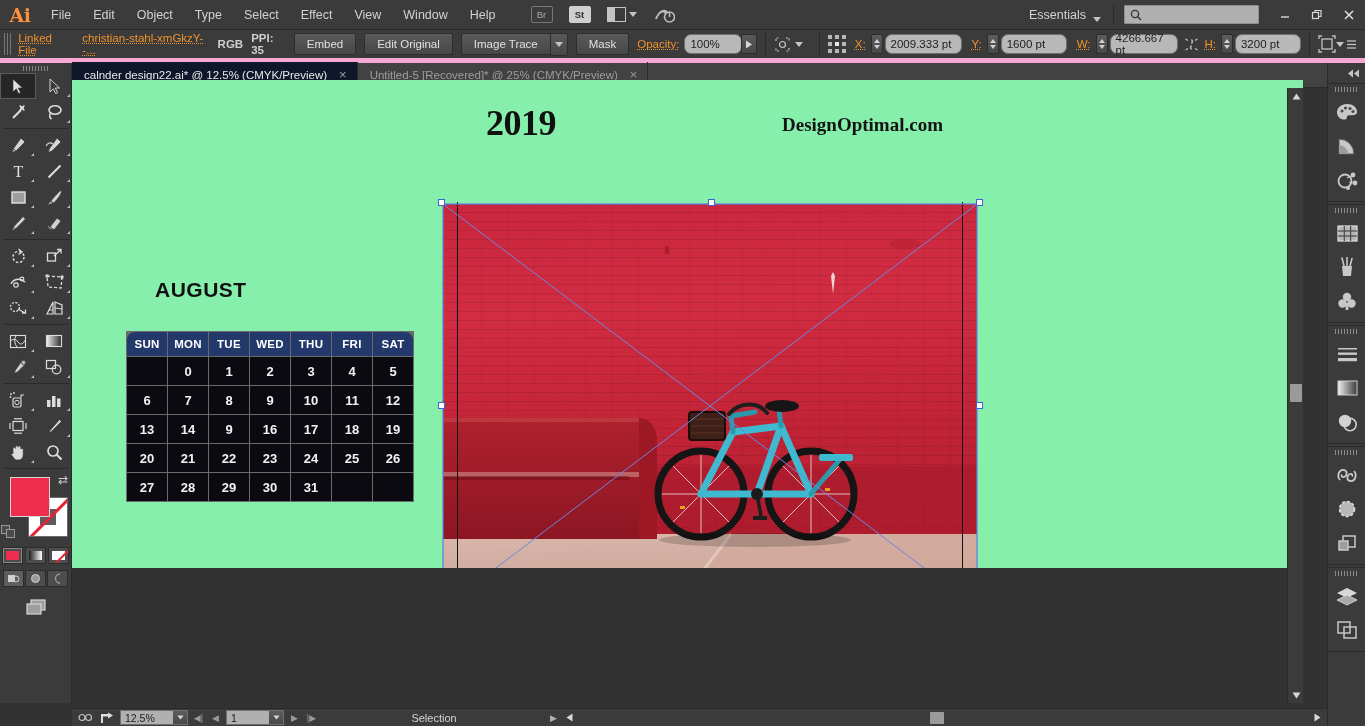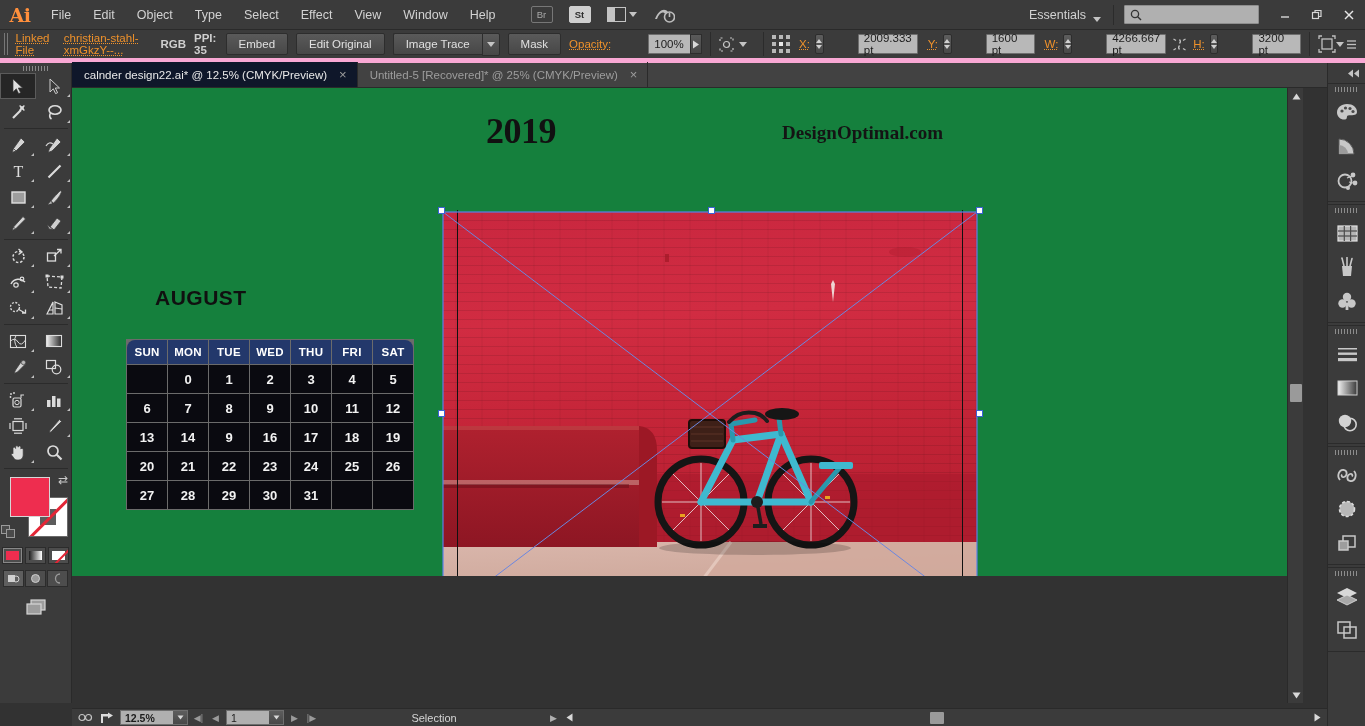--- a/index.html
+++ b/index.html
@@ -98,22 +98,21 @@
   .cb-split .cb-btn { margin-right: 0; border-right: 0; border-radius: 2px 0 0 2px; }
   .cb-split .arrow {
     background: linear-gradient(#5a5a5a,#474747);
     border: 1px solid #2d2d2d; border-radius: 0 2px 2px 0;
     width: 18px; height: 23px; display: flex; align-items: center; justify-content: center;
   }
   .field {
     background: #b8b8b8; border: 1px solid #6e6e6e;
     height: 20px; color: #1c1c1c; font-size: 11.5px;
     display: flex; align-items: center; padding: 0 5px;
-    border-radius: 1px;
-    margin-left: 32px;
+    border-radius: 7px;
   }
   .spinner {
     width: 13px; height: 20px; margin-right: 2px;
     background: linear-gradient(#5d5d5d,#484848);
     border: 1px solid #2d2d2d; border-radius: 2px;
     display: flex; flex-direction: column; align-items: center; justify-content: center; gap: 2px;
   }
   .spinner .up { width:0;height:0;border-left:3.5px solid transparent;border-right:3.5px solid transparent;border-bottom:4px solid #d0d0d0; }
   .spinner .dn { width:0;height:0;border-left:3.5px solid transparent;border-right:3.5px solid transparent;border-top:4px solid #d0d0d0; }
   .cbdivider { width: 1px; height: 24px; background: #2b2b2b; margin: 0 8px; }
@@ -200,23 +199,23 @@
   .mb .none { position:absolute; inset:3px; background:#fff; }
   .mb .none::after { content:""; position:absolute; left:-4px; top:5px; width:28px; height:2px; background:#e32636; transform:rotate(-45deg); }
 
   .screenbar { display: flex; gap: 1px; justify-content: center; margin-top: 6px; }
   .sb { width: 21px; height: 17px; background: #4d4d4d; border: 1px solid #2c2c2c; display:flex;align-items:center;justify-content:center; }
   .sb.sel { background: #5e5e5e; }
   .tb-last { display:flex; justify-content:center; margin-top: 10px; }
 
   
   .canvas-area {
-    position: absolute; left: 72px; top: 88px;
+    position: absolute; left: 72px; top: 80px;
     width: 1231px; height: 488px;
-    background: #15803d; overflow: hidden;
+    background: #86efac; overflow: hidden;
   }
   .artboard-title {
     position: absolute; left: 414px; top: 22px;
     font-size: 36px; font-weight: bold; color: #111;
     font-family: "Liberation Serif", serif; letter-spacing: -0.5px;
   }
   .artboard-site {
     position: absolute; left: 710px; top: 34px;
     font-size: 19px; font-weight: bold; color: #141414;
     font-family: "Liberation Serif", serif;
@@ -283,21 +282,21 @@
     position: absolute; left: 72px; bottom: 0; width: 489px; height: 18px;
     background: #3b3b3b; border-top: 1px solid #2a2a2a;
     display: flex; align-items: center; gap: 4px; padding-left: 4px;
     font-size: 10.5px;
   }
   .sbtn { width: 18px; height: 16px; display: flex; align-items: center; justify-content: center; color: #c5c5c5; }
   .zoomfield {
     display: flex; align-items: center;
     background: #b0b0b0; height: 15px; border: 1px solid #6e6e6e;
   }
-  .zoomfield span { color: #1c1c1c; font-size: 10.5px; padding: 0 4px; width: 52px; font-weight: bold; }
+  .zoomfield span { color: #1c1c1c; font-size: 10.5px; padding: 0 4px; width: 52px; }
   .zoomfield .dd { width: 14px; height: 13px; background: linear-gradient(#5d5d5d,#484848); display:flex;align-items:center;justify-content:center; }
   .navbtn { width: 13px; height: 16px; display:flex;align-items:center;justify-content:center; color:#9a9a9a; font-size: 9px; }
   .pagefield {
     display: flex; align-items: center;
     background: #b0b0b0; height: 15px; border: 1px solid #6e6e6e;
   }
   .pagefield span { color: #1c1c1c; font-size: 10.5px; padding: 0 4px; width: 42px; }
   .pagefield .dd { width: 14px; height: 13px; background: linear-gradient(#5d5d5d,#484848); display:flex;align-items:center;justify-content:center; }
   .status-text { flex: 1; text-align: center; color: #d5d5d5; font-size: 11px; }
   .status-arrow { color: #b0b0b0; font-size: 9px; padding-right: 4px; }

